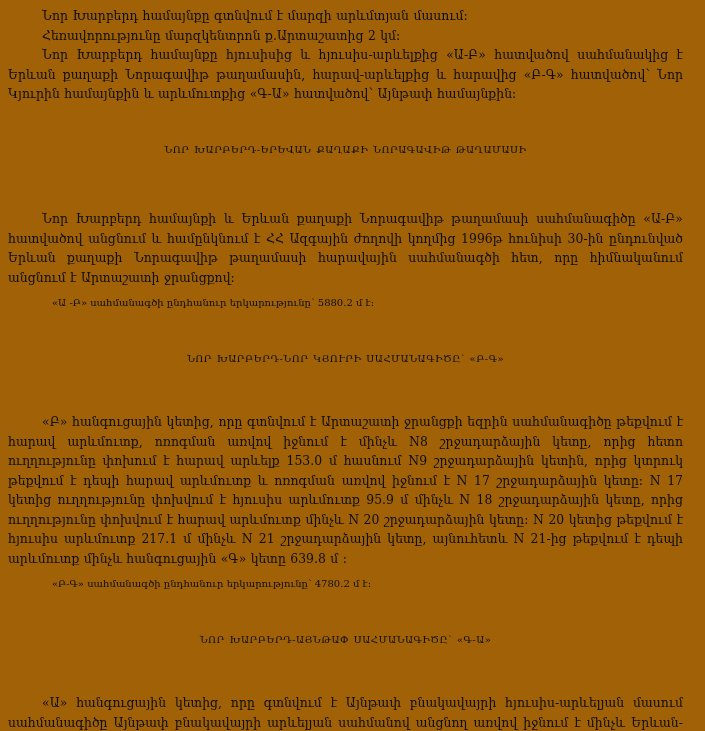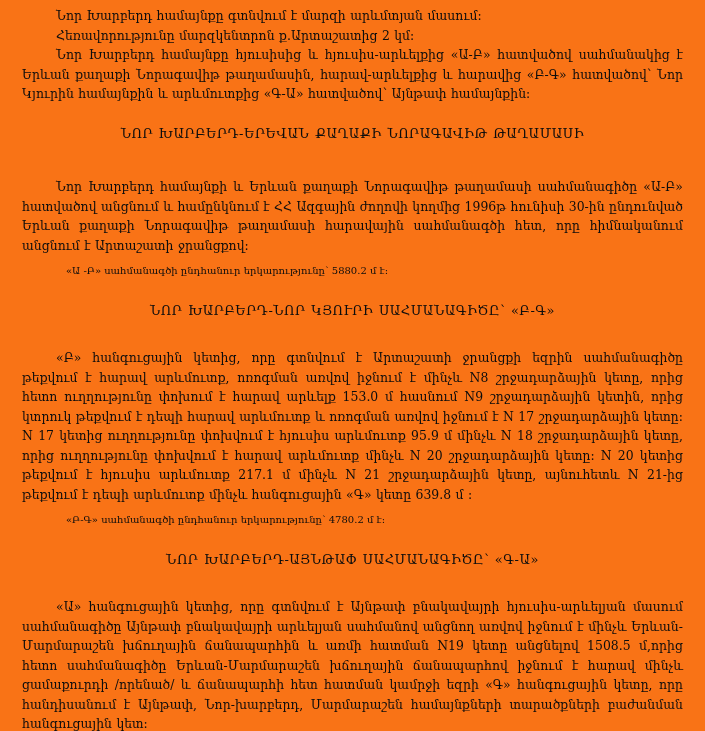--- a/index.html
+++ b/index.html
@@ -14,40 +14,40 @@
     overflow: hidden;
     font-family: "DejaVu Serif", "Liberation Serif", serif;
     color: #0d0d0d;
     -webkit-font-smoothing: none;
   }
   .page {
     position: relative;
     width: 705px;
     height: 731px;
     box-sizing: border-box;
-    padding: 6px 22px 0 22px;
-    background: #f97316;
+    padding: 6px 22px 0 8px;
+    background: #a16207;
   }
   .para {
     font-size: 12.4px;
     line-height: 19.5px;
     text-align: justify;
     text-justify: inter-word;
     margin: 0;
     word-spacing: 0.4px;
     letter-spacing: 0.05px;
   }
   .indent {
     text-indent: 34px;
   }
   .heading {
-    font-size: 13px;
+    font-size: 10px;
     line-height: 19.5px;
     text-align: center;
-    margin: 0;
+    margin: 16px;
     letter-spacing: 0.5px;
     word-spacing: 1px;
   }
   .gap-xs { height: 6px; }
   .gap-m  { height: 20px; }
   .gap-l  { height: 28px; }
   .gap-xl { height: 34px; }
   .total-line {
     font-size: 10px;
     line-height: 19.5px;

